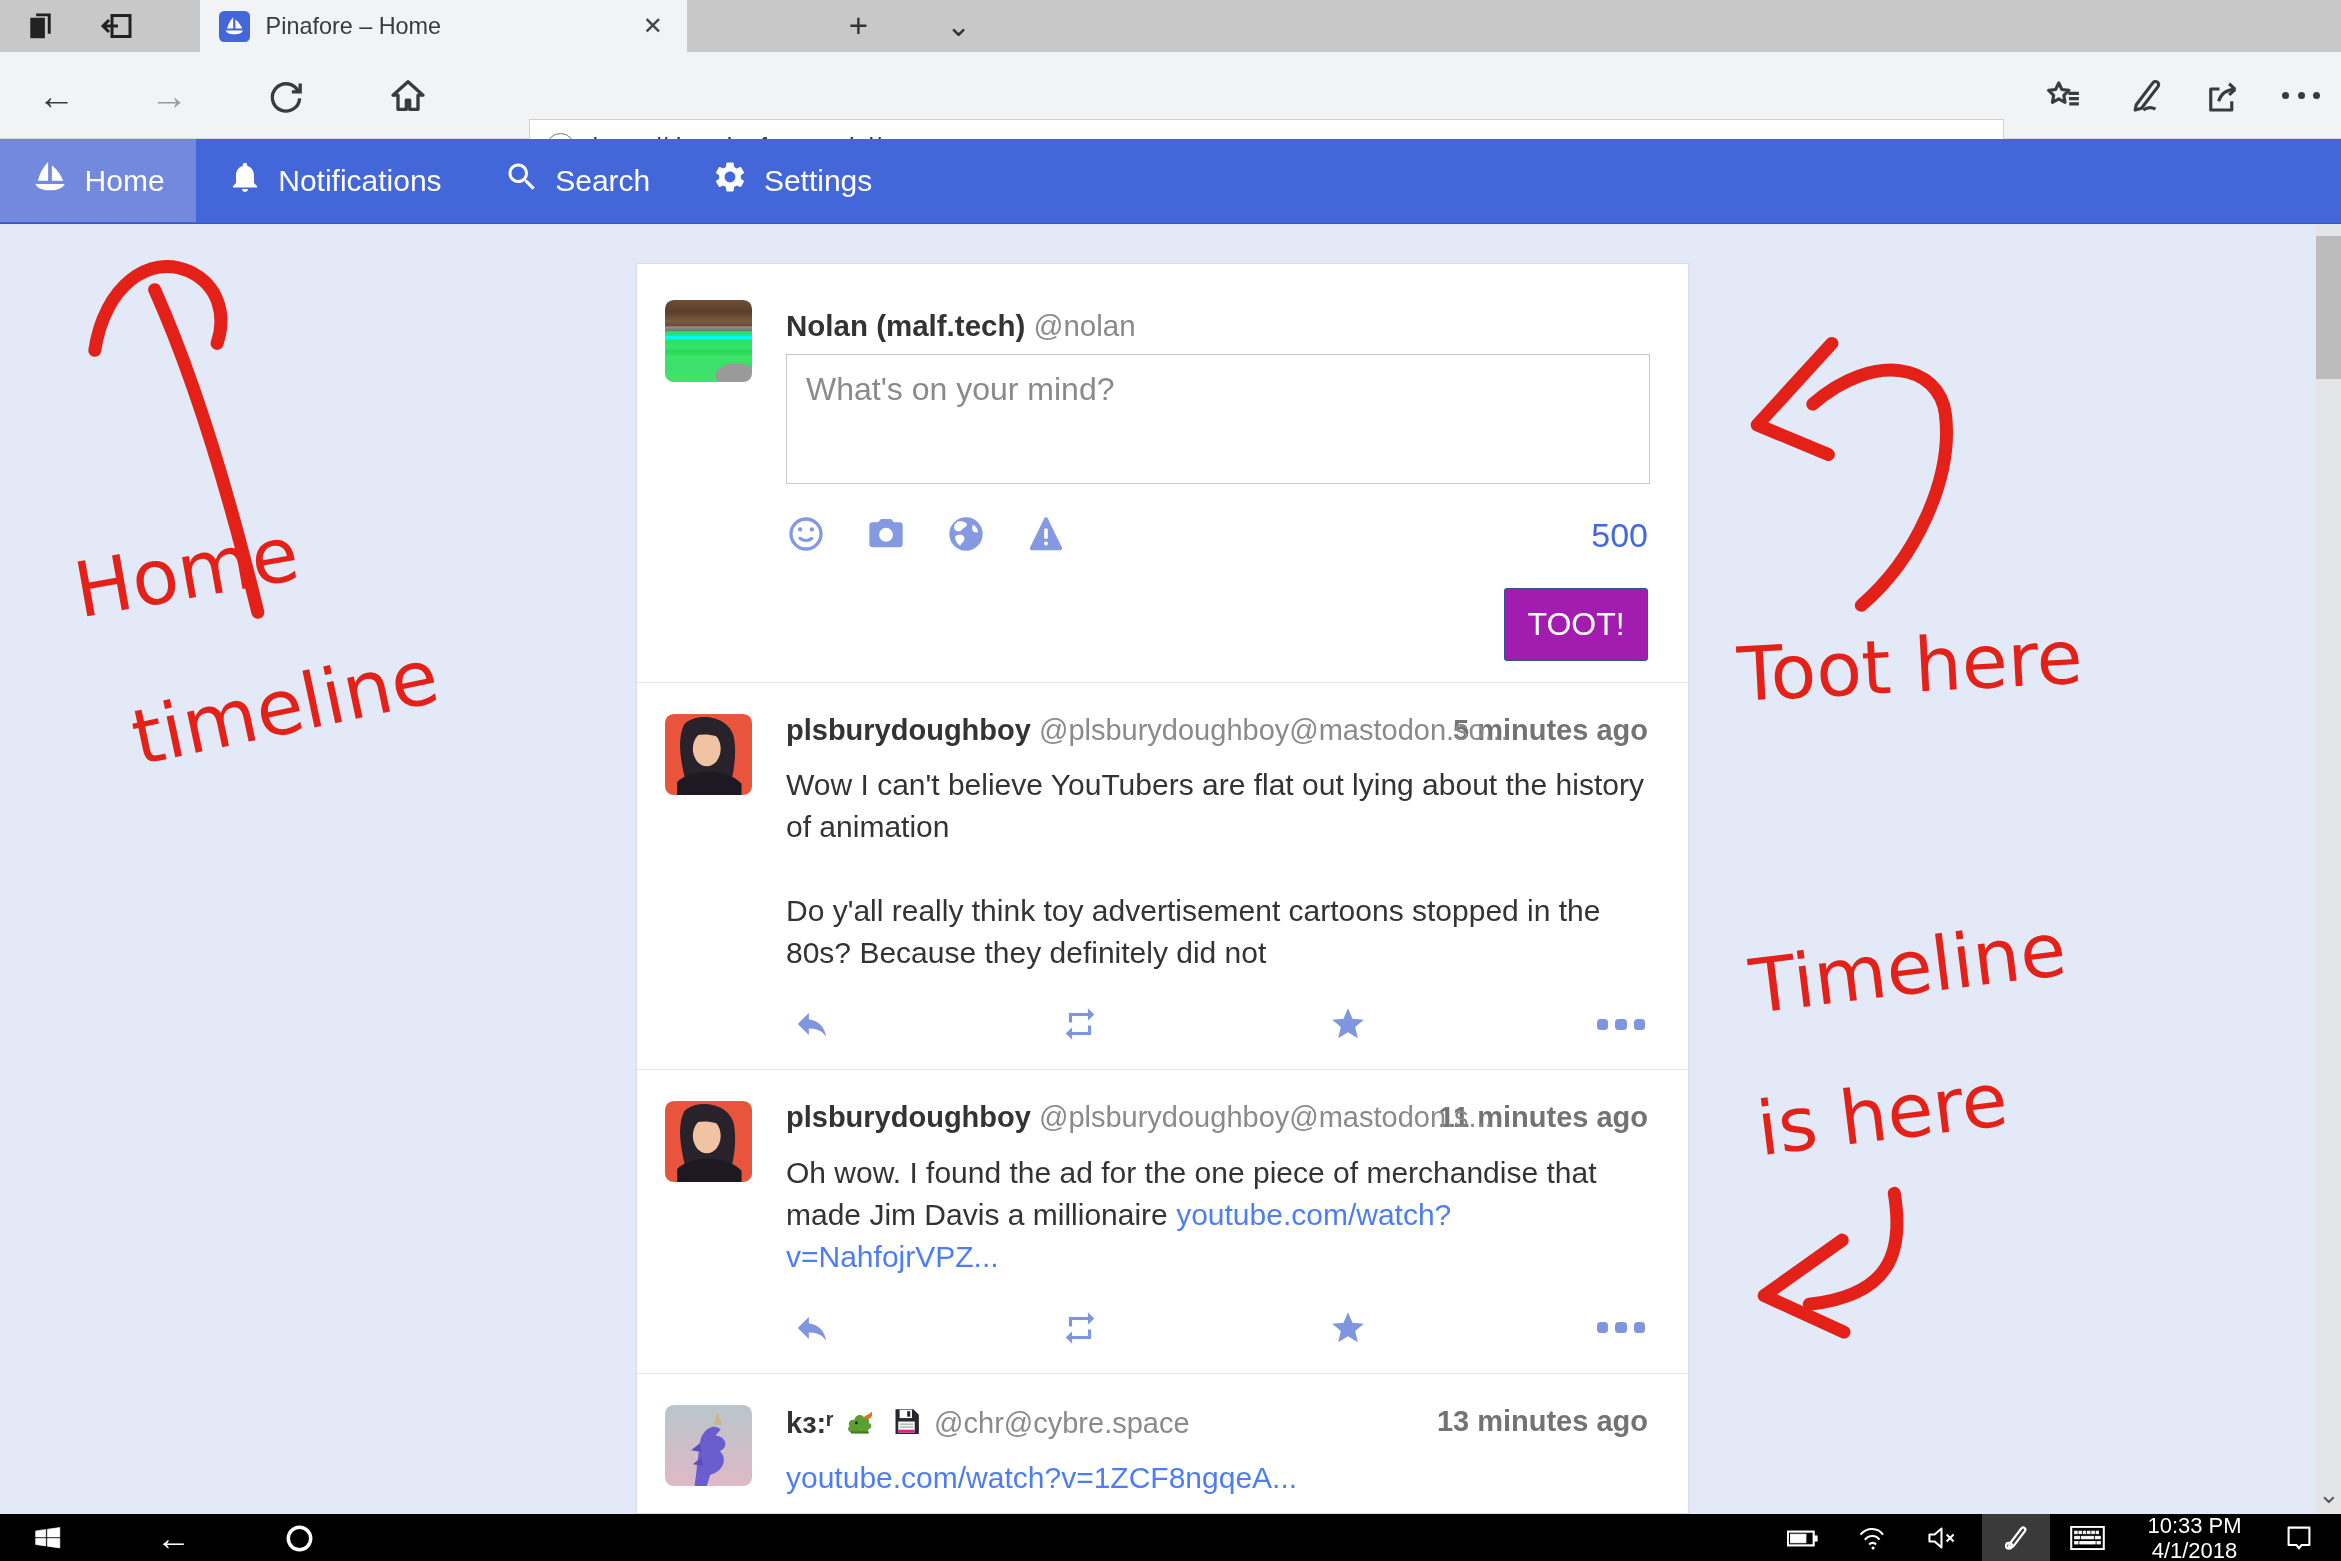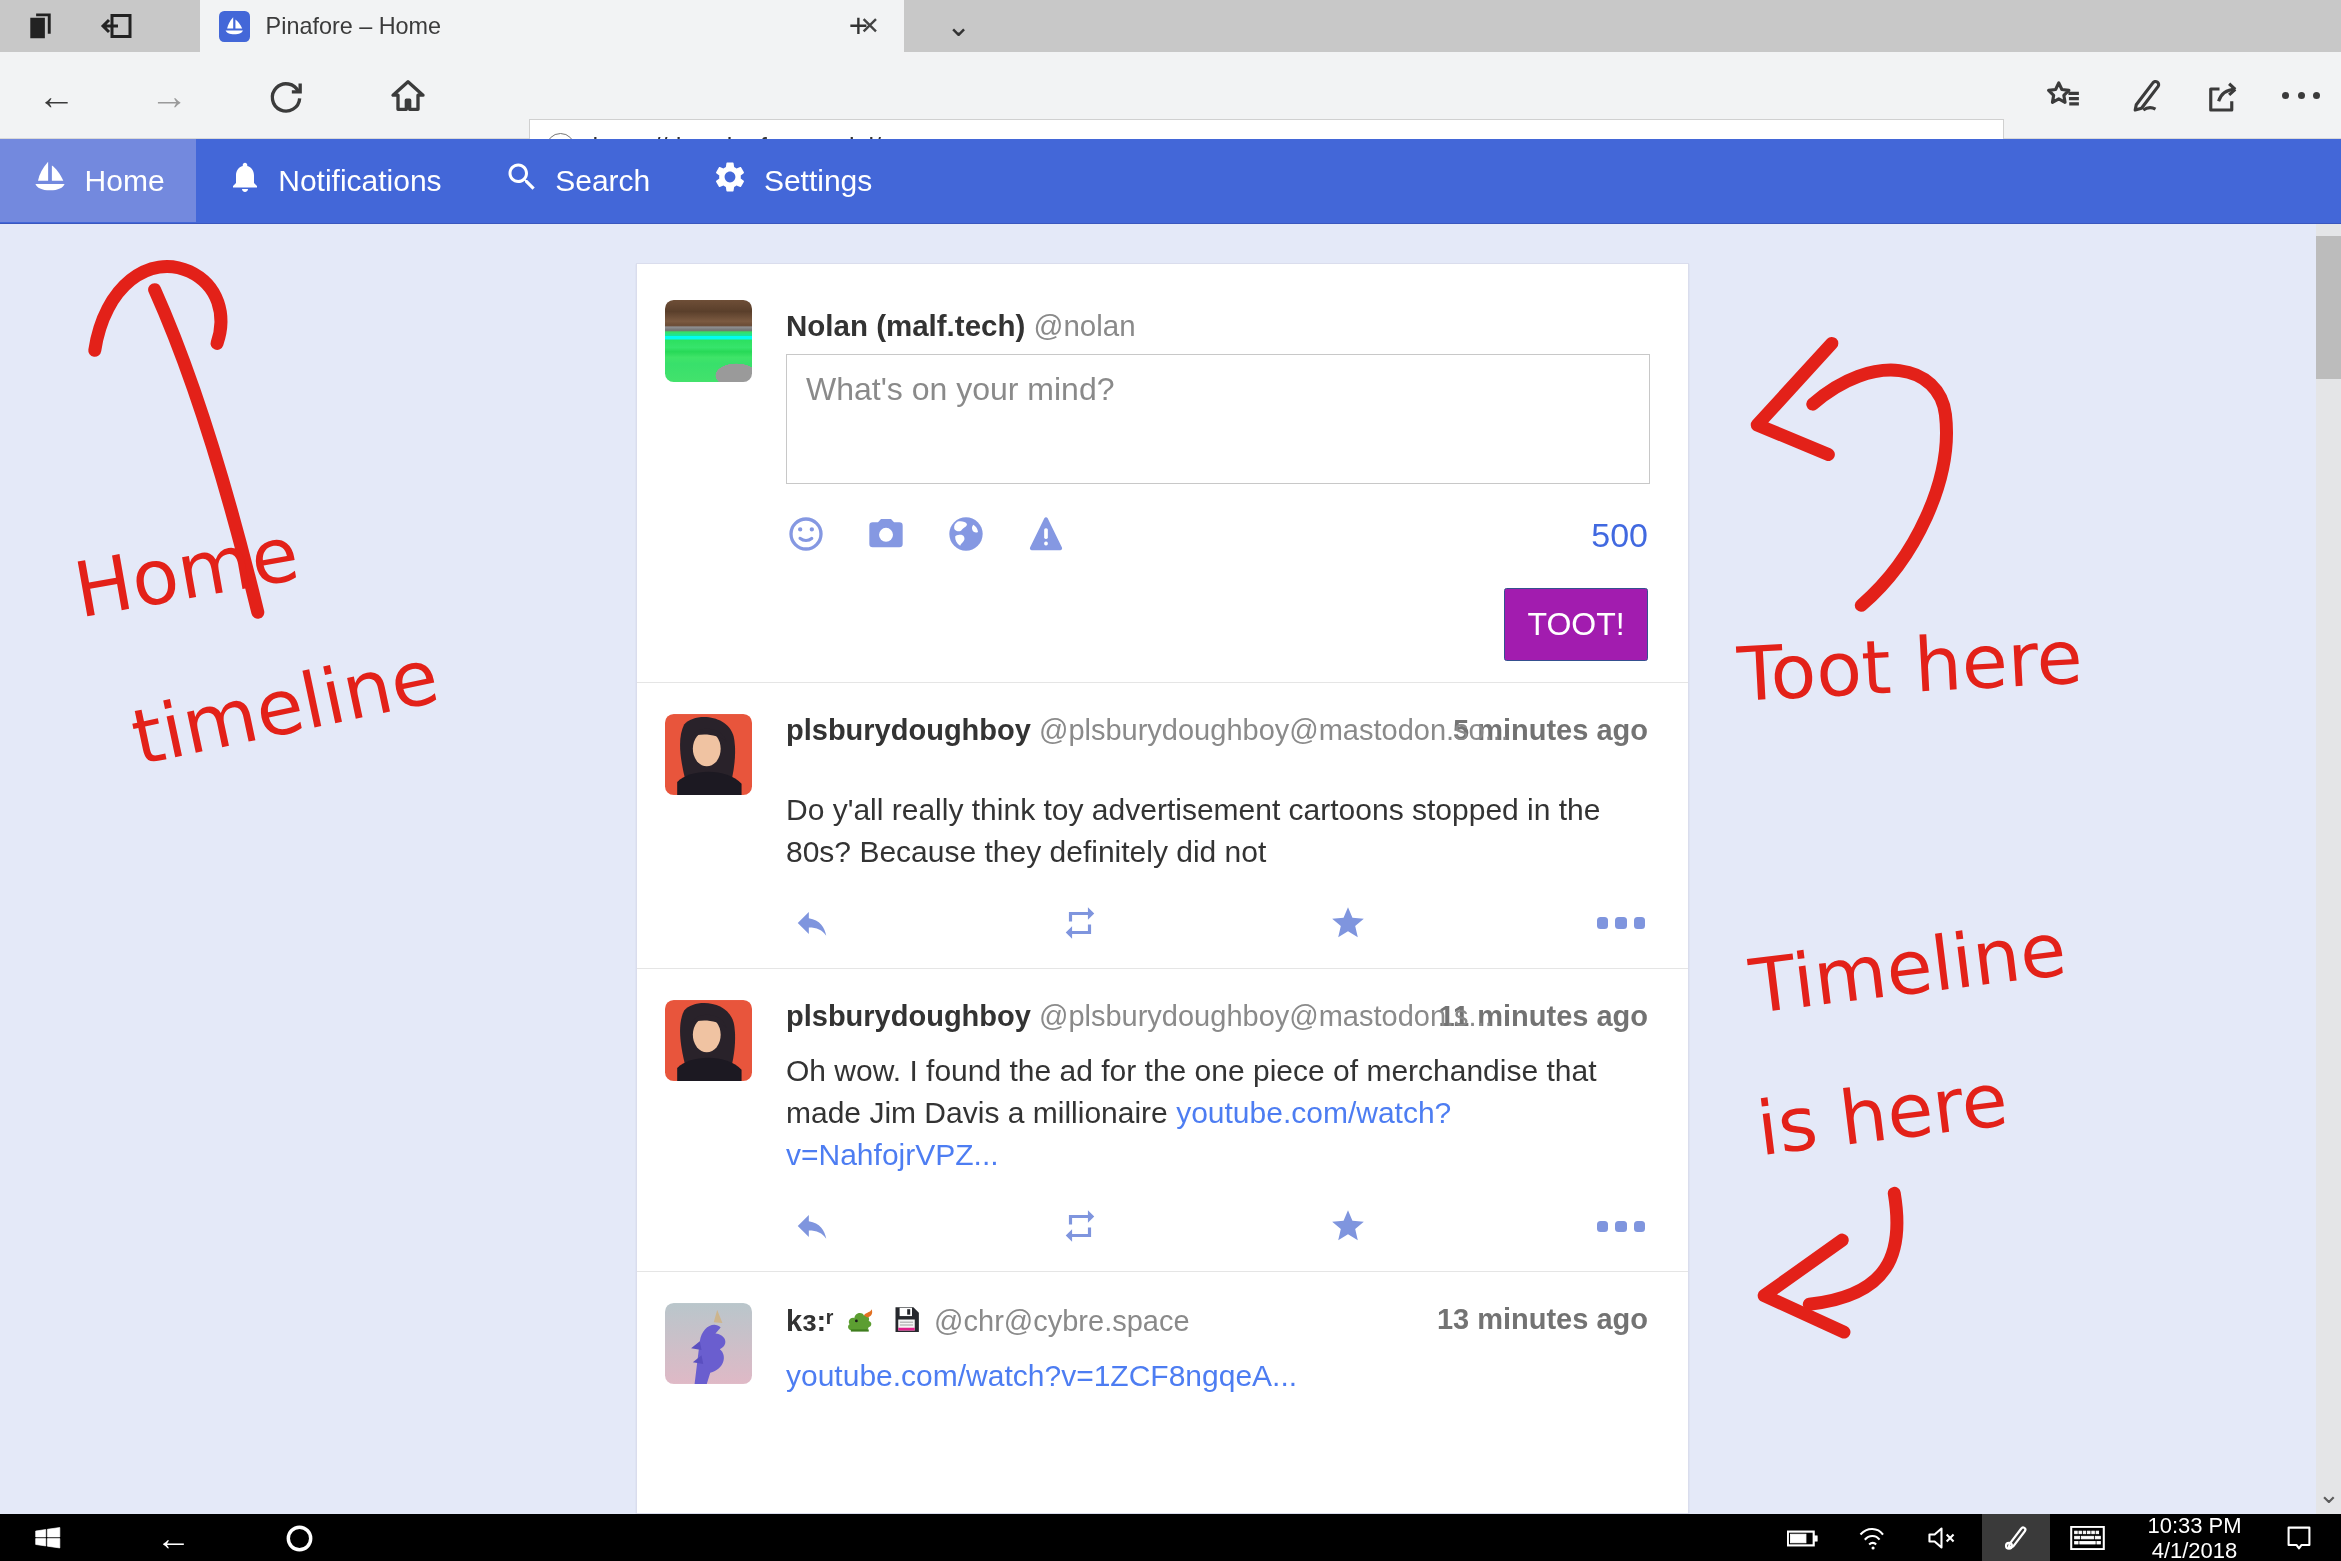--- a/index.html
+++ b/index.html
@@ -2,21 +2,21 @@
 <html style="font-size:14px"><head>
 <meta charset="utf-8">
 <style>
   * { margin:0; padding:0; box-sizing:border-box; }
   html,body { width:2342px; height:1561px; overflow:hidden; }
   body { font-family:"Liberation Sans", sans-serif; position:relative; background:#e4e9f8; }
 
   
   .tabstrip { position:absolute; left:0; top:0; width:2342px; height:52px; background:#c8c8c8; }
   .winbtn { position:absolute; top:0; width:61px; height:52px; display:flex; align-items:center; justify-content:center; }
-  .tab { position:absolute; left:200px; top:0; width:704px; height:52px; background:#f2f3f4; display:flex; align-items:center; padding:0 19px; }
+  .tab { position:absolute; left:200px; top:0; width:487px; height:52px; background:#f2f3f4; display:flex; align-items:center; padding:0 19px; }
   .favicon { width:31px; height:31px; border-radius:5.2px; background:#4367d8; display:flex; align-items:center; justify-content:center; flex:0 0 auto; }
   .tab-title { font-size:23.4px; color:#3b3b3b; margin-left:15.6px; flex:1 1 auto; white-space:nowrap; overflow:hidden; }
   .tab-close { font-size:24px; color:#444; padding:0 5.2px; }
   .newtab { position:absolute; left:828px; top:0; width:61px; height:52px; font-size:33px; color:#333; display:flex; align-items:center; justify-content:center; font-weight:300;}
   .tabchev { position:absolute; left:928px; top:0; width:61px; height:52px; font-size:29.5px; color:#333; display:flex; align-items:center; justify-content:center; }
 
   .toolbar { position:absolute; left:0; top:52px; width:2342px; height:87px; background:#f2f3f4; border-bottom:0.9px solid #d9d9d9; }
   .tbtn { position:absolute; top:0; height:87px; width:78px; display:flex; align-items:center; justify-content:center; color:#3b3b3b; }
   .tbtn svg { stroke:#3b3b3b; }
   .tbtn.disabled, .tbtn.disabled svg { color:#9a9a9a; stroke:#9a9a9a; }
@@ -249,20 +249,21 @@
             <path d="M30 26 C38 12 66 14 71 32 C60 22 40 22 30 26 Z" fill="#29222a"></path>
             <path d="M14 78 C30 62 72 62 88 80 L88 93 L14 93 Z" fill="#1c1922"></path>
           </svg>
       </div>
       <div class="t-body">
         <div class="t-head">
           <span class="t-time">5 minutes ago</span>
           <span class="name">plsburydoughboy</span>
           <span class="handle">@plsburydoughboy@mastodon.so...</span>
         </div>
+        <div class="t-content">Wow I can't believe YouTubers are flat out lying about the history of animation</div>
         <div class="t-content" style="margin-top:42px">Do y'all really think toy advertisement cartoons stopped in the 80s? Because they definitely did not</div>
       </div>
       <div class="actions">
         <span class="act"><svg viewBox="0 0 24 24">
               <path d="M10 9V5l-7 7 7 7v-4.1c5 0 8.5 1.6 11 5.1-1-5-4-10-11-11z"></path>
             </svg></span>
         <span class="act"><svg viewBox="0 0 24 24">
               <path d="M7 7h10v3l4-4-4-4v3H5v6h2V7zm10 10H7v-3l-4 4 4 4v-3h12v-6h-2v4z"></path>
             </svg></span>
         <span class="act"><svg viewBox="0 0 24 24">

